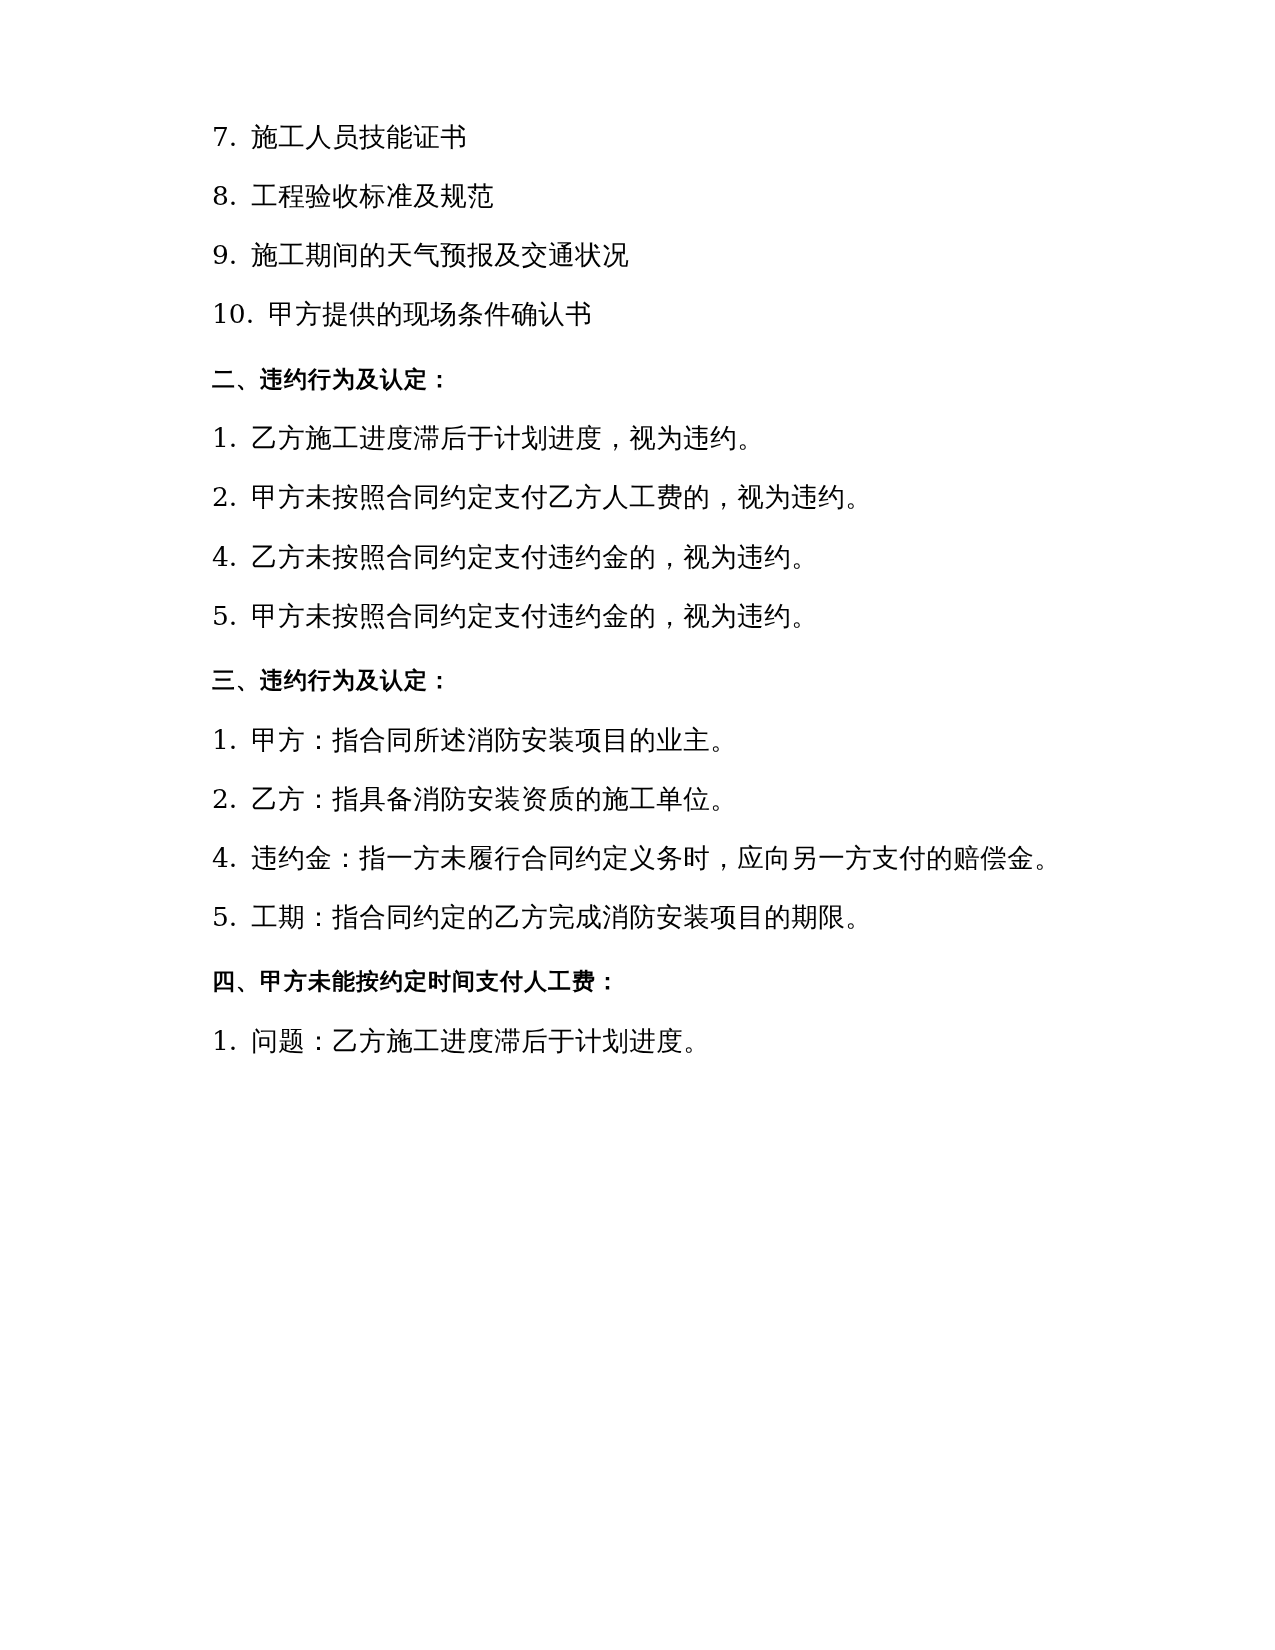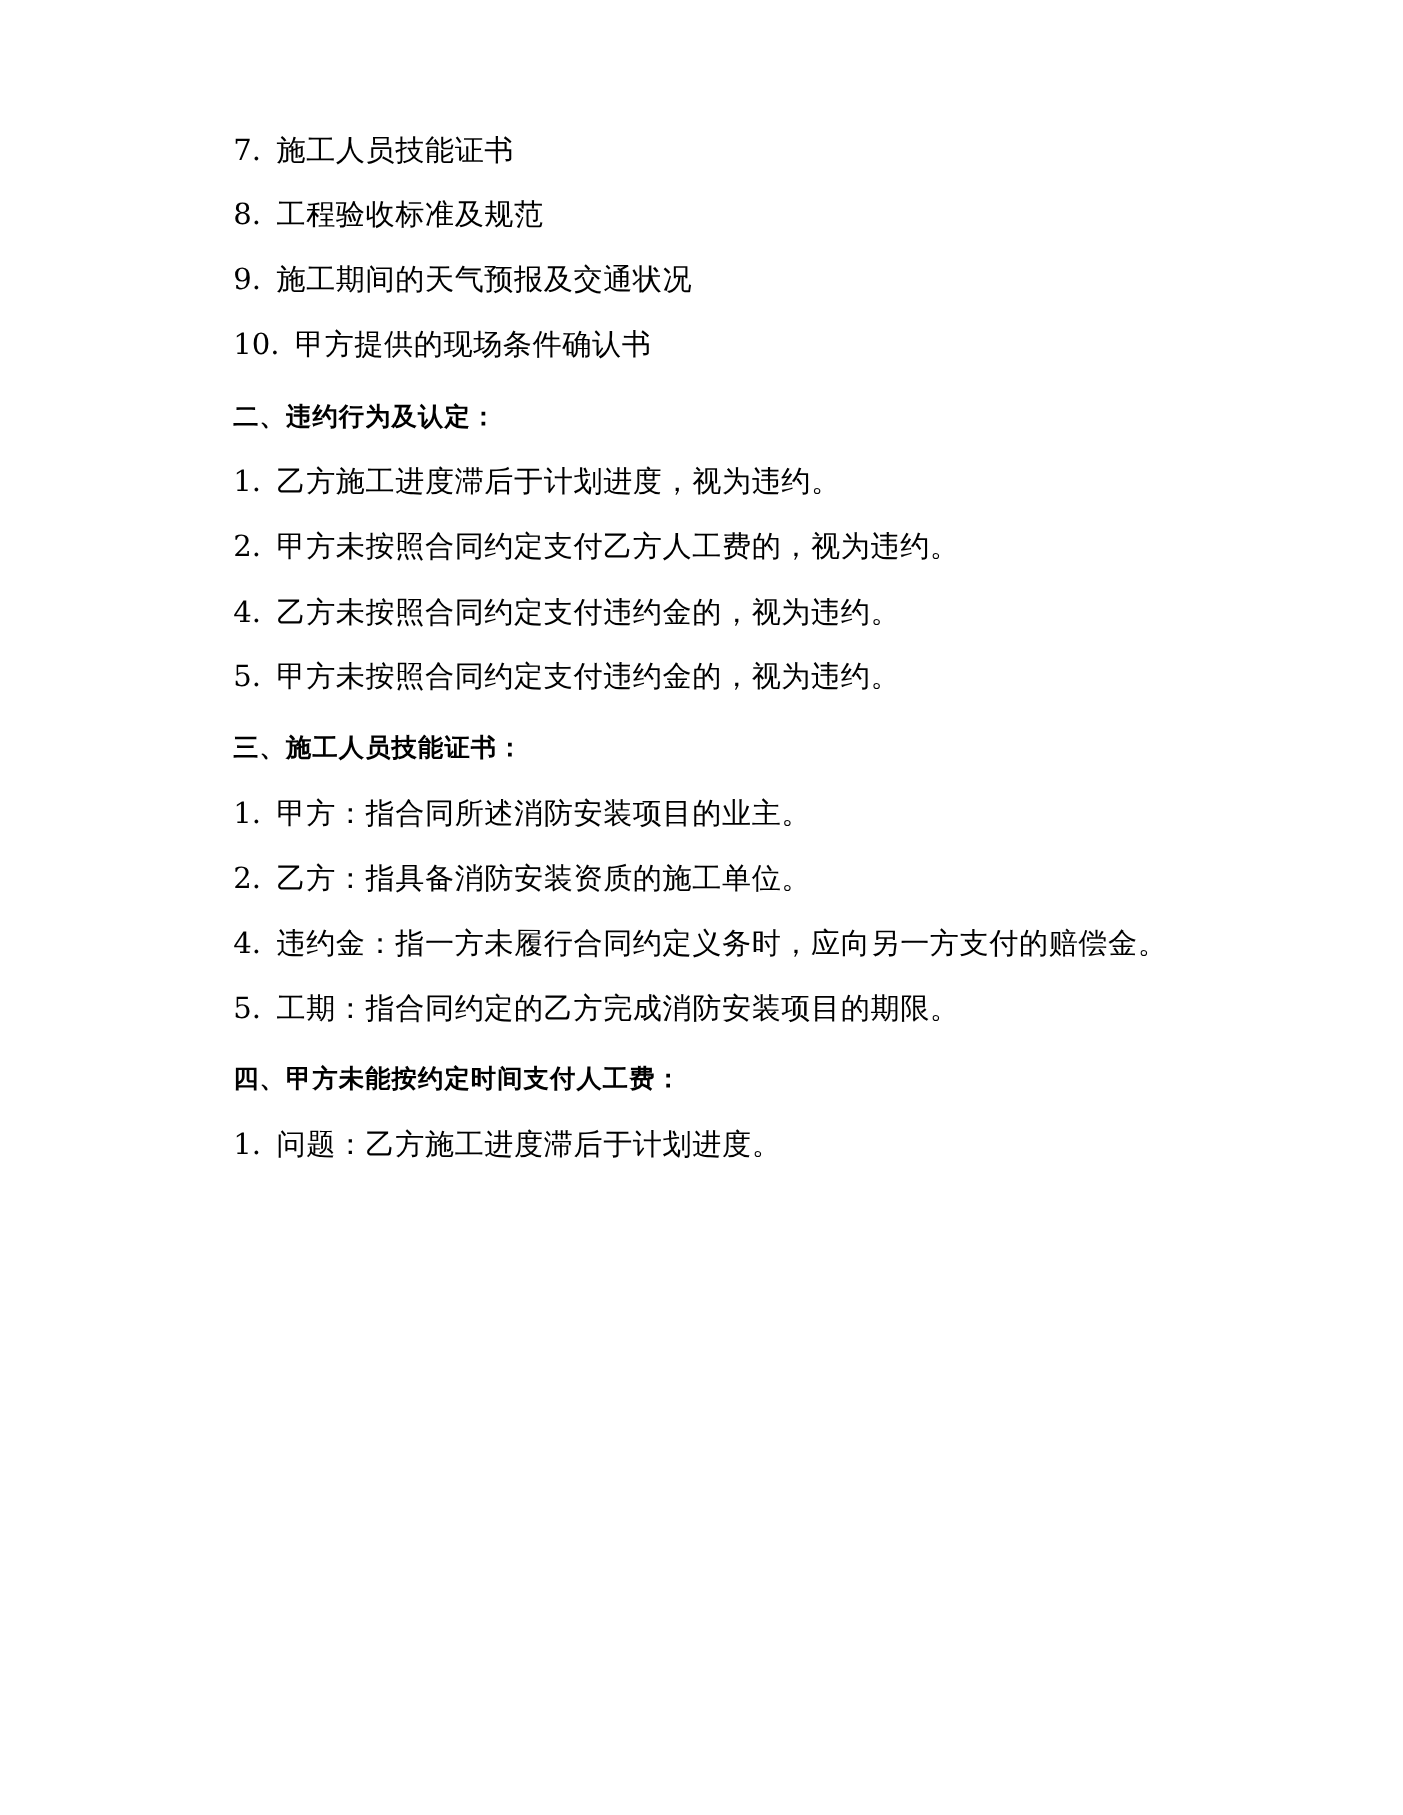--- a/index.html
+++ b/index.html
@@ -95,21 +95,21 @@
 
 
     <p class="item">
       <span class="num">4.</span><span class="gap"></span><span>乙方未按照合同约定支付违约金的，视为违约。</span>
     </p>
 
     <p class="item">
       <span class="num">5.</span><span class="gap"></span><span>甲方未按照合同约定支付违约金的，视为违约。</span>
     </p>
 
-    <p class="heading">三、施工人员技能证书：</p>
+    <p class="heading">三、违约行为及认定：</p>
 
     <p class="item">
       <span class="num">1.</span><span class="gap"></span><span>甲方：指合同所述消防安装项目的业主。</span>
     </p>
 
     <p class="item">
       <span class="num">2.</span><span class="gap"></span><span>乙方：指具备消防安装资质的施工单位。</span>
     </p>
 
 

